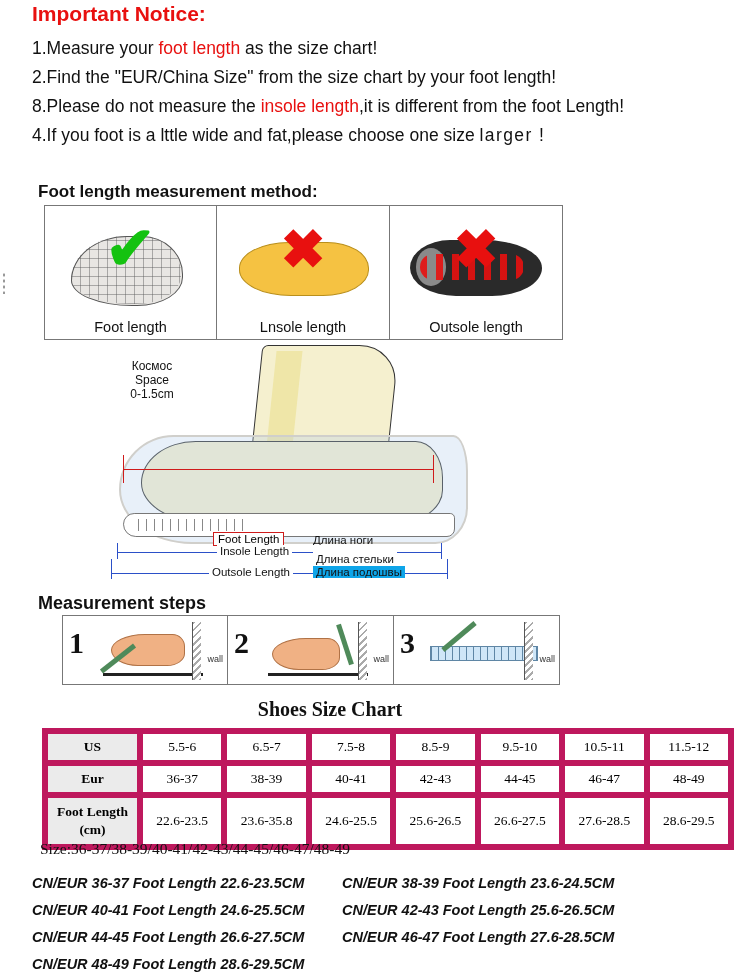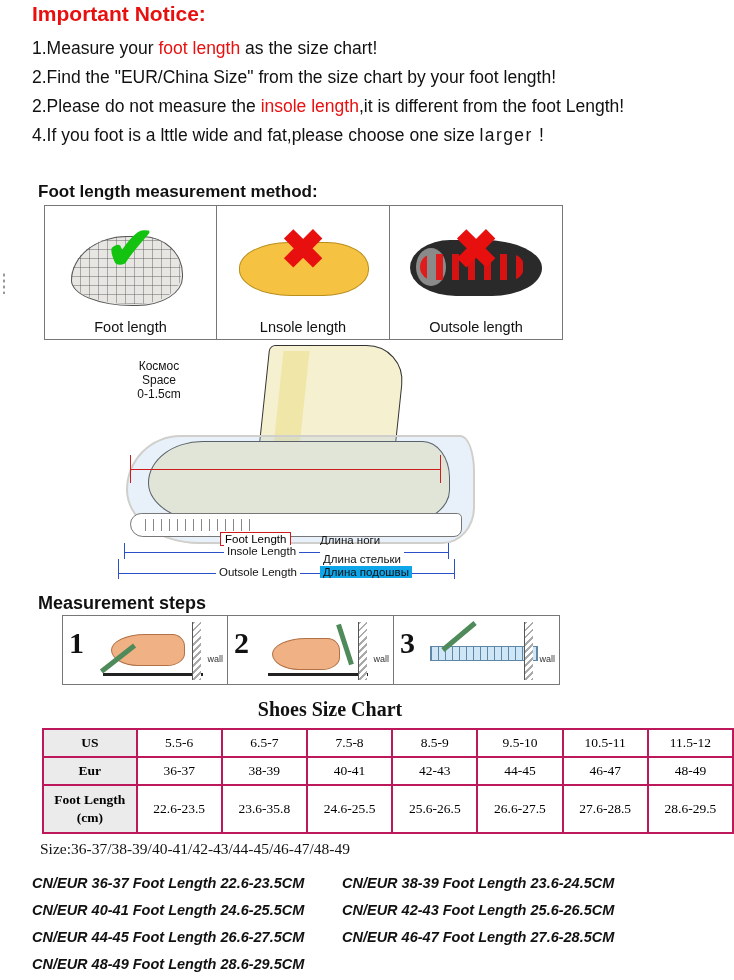--- a/index.html
+++ b/index.html
@@ -91,21 +91,21 @@
       repeating-linear-gradient(90deg,#e8100f 0 7px, transparent 7px 16px);
     opacity:.9;border-radius:20px;
   }
   .outsole-shape:before{
     content:"";position:absolute;left:6px;top:8px;width:30px;height:38px;
     background:#8a8a8a;border-radius:50%;
   }
 
   
   .diagram{
-    position:absolute;left:108px;top:345px;width:460px;height:240px;
+    position:absolute;left:101px;top:345px;width:460px;height:240px;
   }
   .kosmos{
     position:absolute;left:6px;top:14px;width:90px;text-align:center;
     font-size:12px;line-height:14px;color:#111;
   }
   .leg{
     position:absolute;left:155px;top:0px;width:135px;height:120px;
     background:#f5f0cf;border:1px solid #333;
     border-radius:6px 40px 4px 4px;
     transform:skewX(-6deg);
@@ -181,21 +181,21 @@
     background:#cfe6f7;border:1px solid #5f86a5;
     background-image:repeating-linear-gradient(90deg,#5f86a5 0 1px,transparent 1px 7px);
   }
 
   
   .size-table{
     position:absolute;left:42px;top:728px;border-collapse:collapse;
     font-family:"Liberation Serif",serif;
   }
   .size-table td,.size-table th{
-    border:2px solid #be185d;
+    border:6px solid #be185d;
     text-align:center;
     font-size:13.5px;
     padding:5px 4px;
     background:#fff;
     white-space:nowrap;
   }
   .size-table .rowhead{
     font-weight:bold;background:#ebebeb;width:84px;
   }
   .size-table td.val{width:76px;}
@@ -228,21 +228,21 @@
   <div class="edge-dots"></div>
 
   <div class="notice-title">Important Notice:</div>
 
   <div class="notice-list">
     <div class="notice-line">
       <span>1.Measure your </span><span class="red">foot length</span><span> as the size chart!</span>
     </div>
     <div class="notice-line">2.Find the "EUR/China Size" from the size chart by your foot length!</div>
     <div class="notice-line wrap">
-      <span>2.Please do not measure the </span><span class="red">insole length</span><span>,it is different from the foot Length!</span>
+      <span>8.Please do not measure the </span><span class="red">insole length</span><span>,it is different from the foot Length!</span>
     </div>
     <div class="notice-line">
       <span>4.If you foot is a lttle wide and fat,please choose one size </span><span class="spaced">larger !</span>
     </div>
   </div>
 
   <div class="sec-head" id="foot-method-head">Foot length measurement method:</div>
 
   <div class="panels">
 

